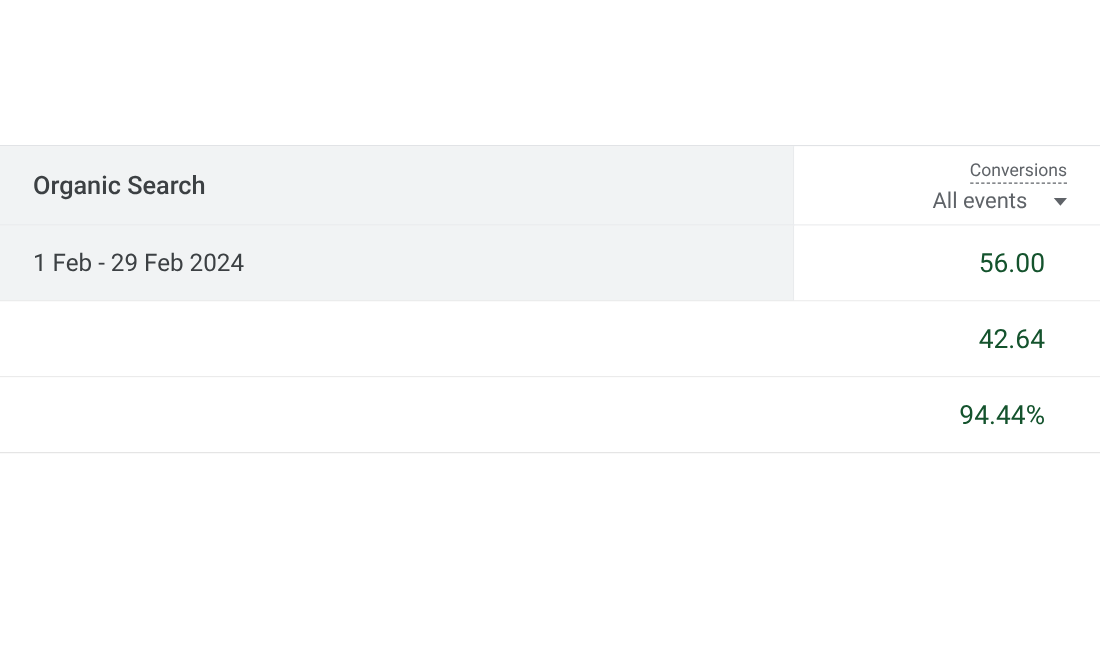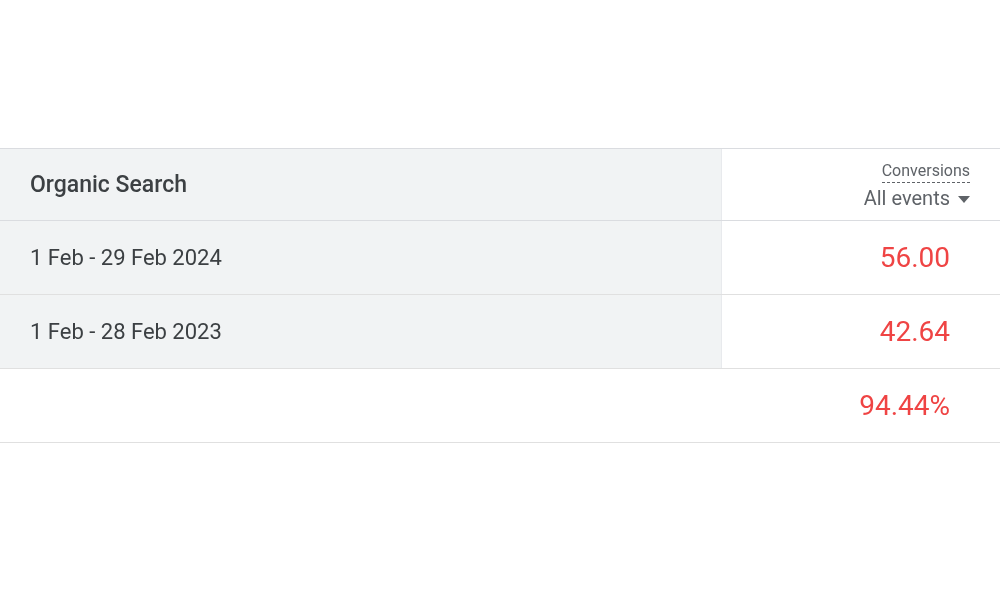--- a/index.html
+++ b/index.html
@@ -9,21 +9,21 @@
     }
     body {
       font-family: 'Google Sans', Roboto, Arial, sans-serif;
       background: #ffffff;
       width: 1000px;
       height: 603px;
       position: relative;
     }
     .table-container {
       position: absolute;
-      top: 148px;
+      top: 132px;
       left: 0;
       width: 1000px;
     }
     .header-row {
       display: flex;
       border-top: 1px solid #dadce0;
       border-bottom: 1px solid #dadce0;
     }
     .header-left {
       flex: 0 0 722px;
@@ -50,21 +50,21 @@
     .conversions-label {
       font-size: 16px;
       color: #5f6368;
       border-bottom: 1.5px dashed #5f6368;
       padding-bottom: 2px;
       margin-bottom: 3px;
     }
     .dropdown {
       display: flex;
       align-items: center;
-      gap: 8px;
+      gap: 24px;
       cursor: pointer;
       font-size: 20px;
       color: #5f6368;
     }
     .dropdown-icon {
       width: 0;
       height: 0;
       border-left: 6px solid transparent;
       border-right: 6px solid transparent;
       border-top: 7px solid #5f6368;
@@ -89,23 +89,23 @@
     }
     .data-right {
       flex: 1;
       background: #ffffff;
       padding: 20px 50px 20px 10px;
       display: flex;
       align-items: center;
       justify-content: flex-end;
     }
     .data-value {
-      font-size: 28px;
+      font-size: 24px;
       font-weight: 400;
-      color: #ef4444;
+      color: #14532d;
     }
   </style>
 </head>
 <body>
 
 <div class="table-container">
   <div class="header-row">
     <div class="header-left">
       <span class="header-left-label">Organic Search</span>
     </div>
@@ -121,23 +121,20 @@
   <div class="data-row">
     <div class="data-left">
       <span class="data-left-label">1 Feb - 29 Feb 2024</span>
     </div>
     <div class="data-right">
       <span class="data-value">56.00</span>
     </div>
   </div>
 
   <div class="data-row">
-    <div class="data-left">
-      <span class="data-left-label">1 Feb - 28 Feb 2023</span>
-    </div>
     <div class="data-right">
       <span class="data-value">42.64</span>
     </div>
   </div>
 
   <div class="data-row">
     <div class="data-right">
       <span class="data-value">94.44%</span>
     </div>
   </div>

